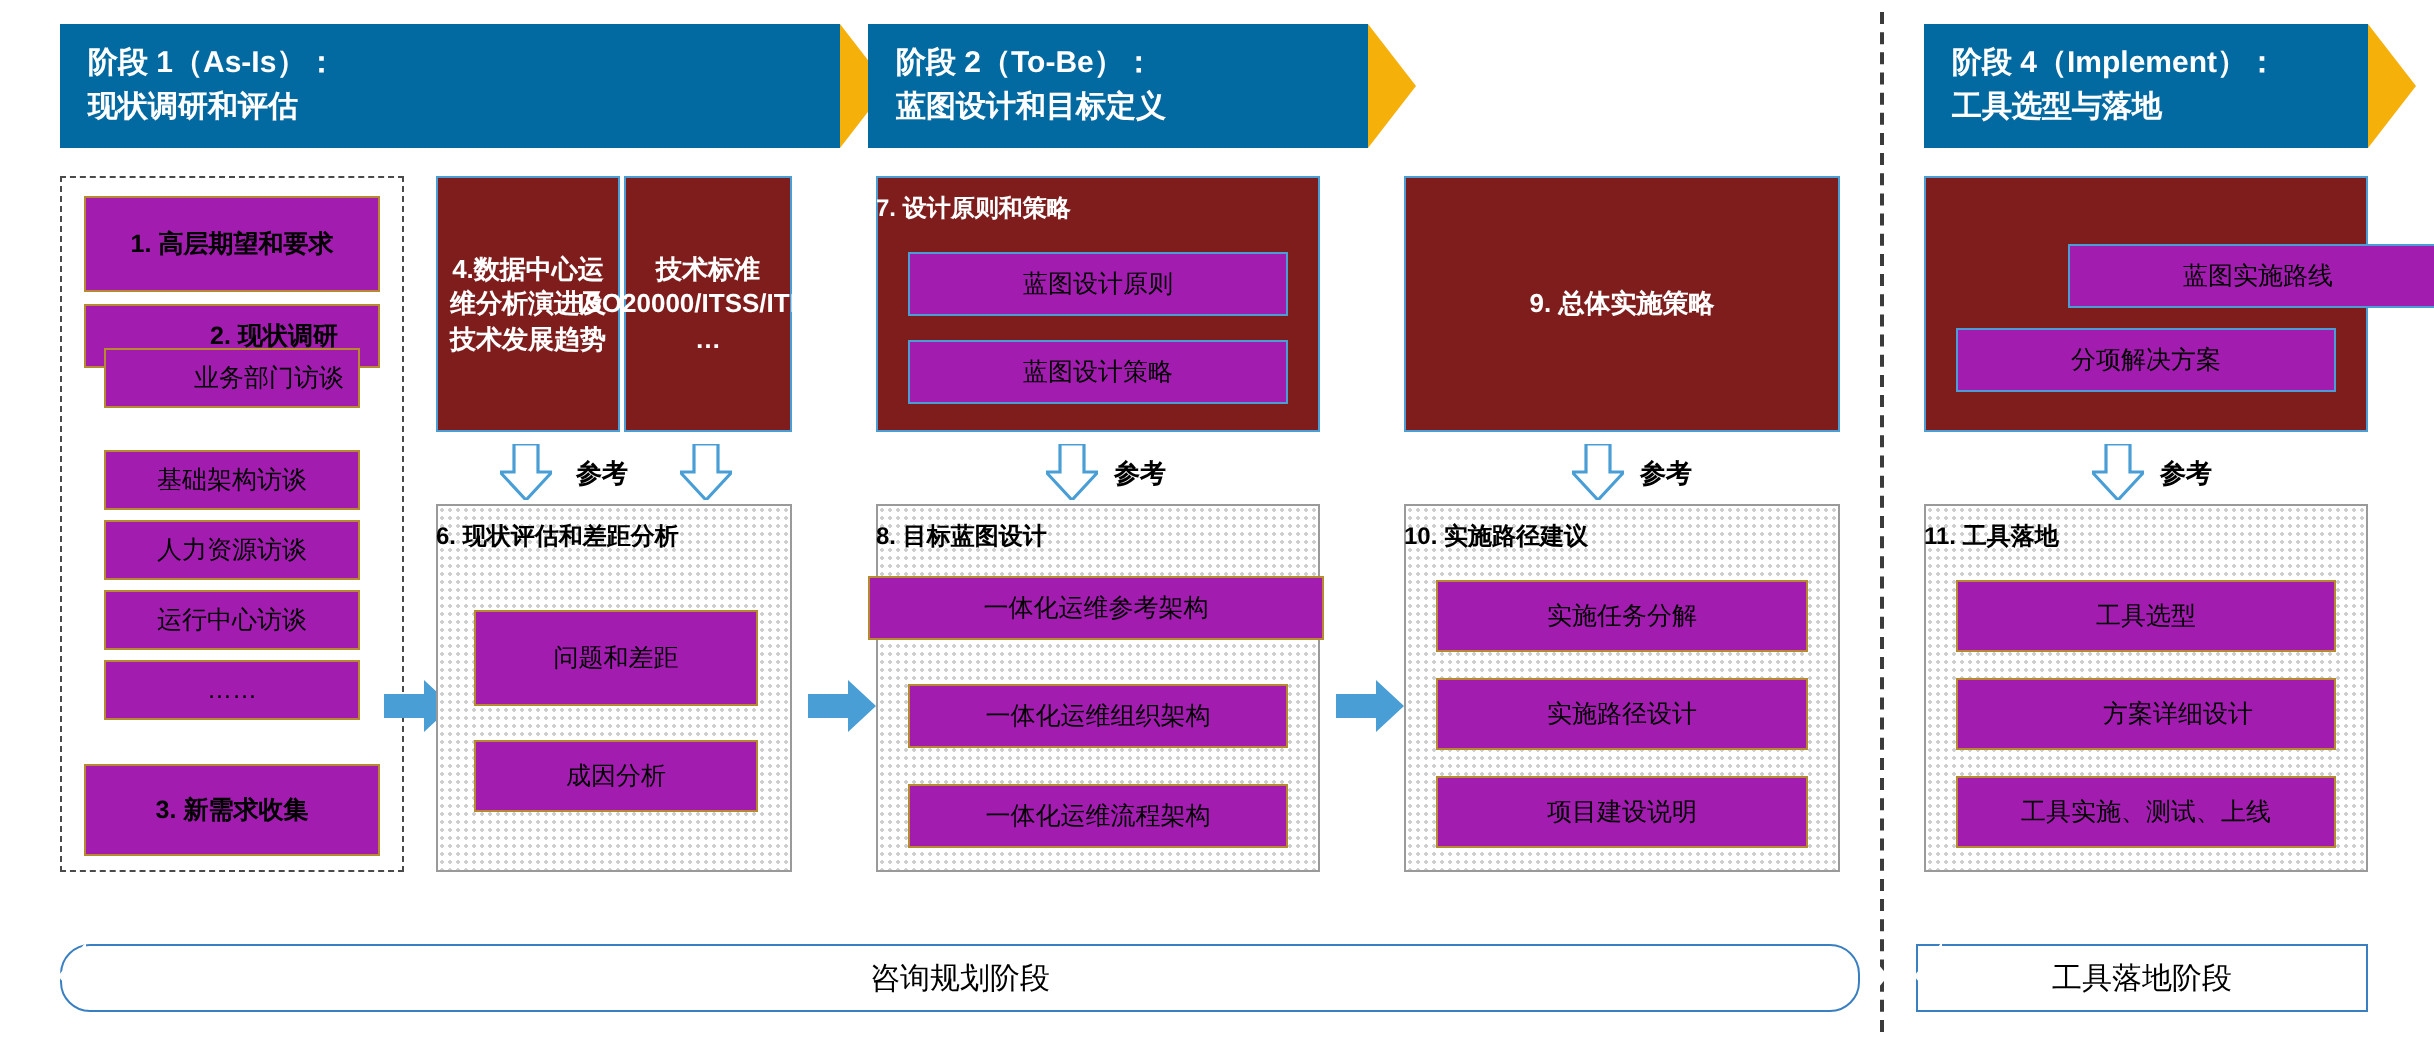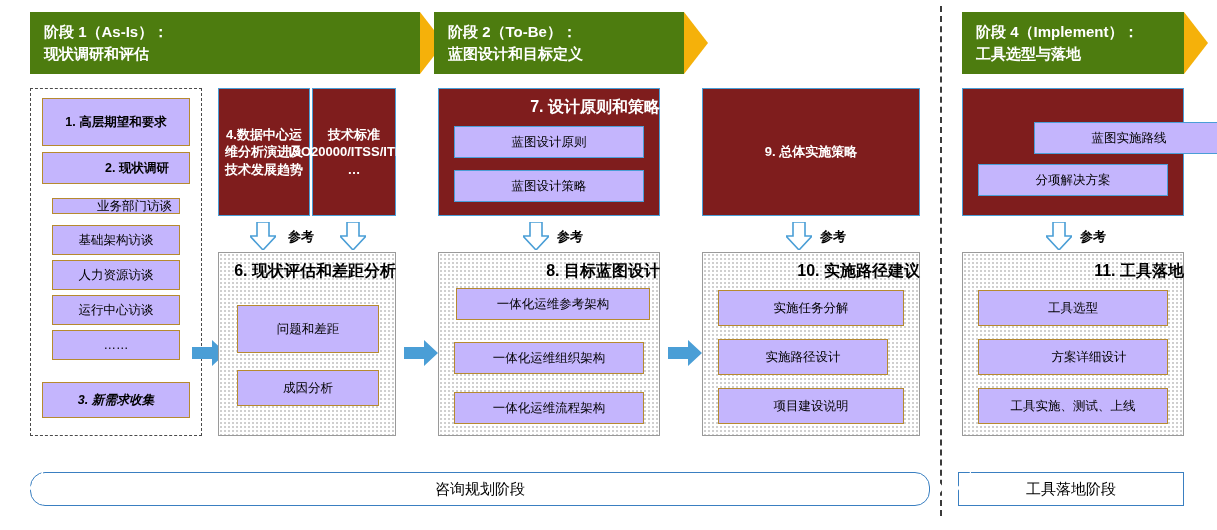--- a/index.html
+++ b/index.html
@@ -5,21 +5,21 @@
   html,body{margin:0;padding:0;}
   body{
     width:1217px;height:530px;background:#ffffff;
     font-family:"Liberation Sans","DejaVu Sans",sans-serif;
     position:relative;overflow:hidden;
   }
   .canvas{position:relative;width:1217px;height:530px;}
 
   
   .phase-banner{
-    position:absolute;height:62px;background:#4d7c0f;
+    position:absolute;height:62px;background:#0369a1;
     display:flex;align-items:center;
     color:#ffffff;font-weight:bold;font-size:15px;line-height:1.45;
     padding-left:14px;box-sizing:border-box;
   }
   .phase-banner .txt{white-space:pre-line;}
   .phase-banner:after{
     content:"";position:absolute;right:-24px;top:0;
     width:0;height:0;border-top:31px solid transparent;
     border-bottom:31px solid transparent;border-left:24px solid #f5b10a;
   }
@@ -36,25 +36,25 @@
     background-color:#ffffff;
     background-image:radial-gradient(#cfcfcf 0.8px, transparent 0.9px);
     background-size:4px 4px;
     border:1px solid #9a9a9a;box-sizing:border-box;
   }
   .dash-panel{
     position:absolute;background:#ffffff;border:1px dashed #4a4a4a;
     box-sizing:border-box;
   }
   .panel-title{
-    position:absolute;left:0;right:0;text-align:right;
-    font-weight:bold;font-size:16px;color:#000;line-height:1.35;
+    position:absolute;left:0;right:0;text-align:left;
+    font-weight:bold;font-size:12px;color:#000;line-height:1.35;
   }
   .wbox{
-    position:absolute;background:#c4b5fd;border:1px solid #b78a2f;
+    position:absolute;background:#a21caf;border:1px solid #b78a2f;
     display:flex;align-items:center;justify-content:center;text-align:center;
     font-size:12.5px;color:#000;box-sizing:border-box;line-height:1.3;
   }
   .wbox.blue-border{border:1px solid #4a9ed6;}
 
   
   .arrow-down{
     position:absolute;width:26px;height:28px;
   }
   .arrow-right{
@@ -104,37 +104,37 @@
   <div class="dash-panel" style="left:30px;top:88px;width:172px;height:348px;"></div>
 
   <div class="wbox" style="left:42px;top:98px;width:148px;height:48px;font-weight:bold;">
     <span>1. 高层期望和要求</span>
   </div>
 
   <div class="wbox" style="left:42px;top:152px;width:148px;height:32px;font-weight:bold;padding-left:42px;">
     <span>2. 现状调研</span>
   </div>
 
-  <div class="wbox" style="left:52px;top:198px;width:128px;height:16px;padding-left:37px;">
+  <div class="wbox" style="left:52px;top:174px;width:128px;height:30px;padding-left:37px;">
     <span>业务部门访谈</span>
   </div>
   <div class="wbox" style="left:52px;top:225px;width:128px;height:30px;">
     <span>基础架构访谈</span>
   </div>
   <div class="wbox" style="left:52px;top:260px;width:128px;height:30px;">
     <span>人力资源访谈</span>
   </div>
   <div class="wbox" style="left:52px;top:295px;width:128px;height:30px;justify-content:center;">
     <span>运行中心访谈</span>
   </div>
   <div class="wbox" style="left:52px;top:330px;width:128px;height:30px;">
     <span>……</span>
   </div>
 
-  <div class="wbox" style="left:42px;top:382px;width:148px;height:36px;font-weight:bold;font-style:italic;">
+  <div class="wbox" style="left:42px;top:382px;width:148px;height:46px;font-weight:bold;">
     <span>3. 新需求收集</span>
   </div>
 
   <svg class="arrow-right" style="left:192px;top:340px;" viewBox="0 0 34 26">
     <polygon points="0,7 20,7 20,0 34,13 20,26 20,19 0,19" fill="#4a9ed6"></polygon>
   </svg>
 
   <div class="blue-box" style="left:218px;top:88px;width:92px;height:128px;">
     <span>4.数据中心运维分析演进及技术发展趋势</span>
   </div>
@@ -182,21 +182,21 @@
     <polygon points="7,0 19,0 19,14 26,14 13,28 0,14 7,14" fill="#ffffff" stroke="#4a9ed6" stroke-width="1.6"></polygon>
   </svg>
   <div class="ref-label" style="left:557px;top:228px;">
     <span>参考</span>
   </div>
 
   <div class="dot-panel" style="left:438px;top:252px;width:222px;height:184px;"></div>
   <div class="panel-title" style="left:438px;top:260px;width:222px;">
     <span>8. 目标蓝图设计</span>
   </div>
-  <div class="wbox" style="left:456px;top:288px;width:194px;height:32px;">
+  <div class="wbox" style="left:434px;top:288px;width:228px;height:32px;">
     <span>一体化运维参考架构</span>
   </div>
   <div class="wbox" style="left:454px;top:342px;width:190px;height:32px;">
     <span>一体化运维组织架构</span>
   </div>
   <div class="wbox" style="left:454px;top:392px;width:190px;height:32px;">
     <span>一体化运维流程架构</span>
   </div>
 
   <svg class="arrow-right" style="left:668px;top:340px;" viewBox="0 0 34 26">
@@ -214,21 +214,21 @@
     <span>参考</span>
   </div>
 
   <div class="dot-panel" style="left:702px;top:252px;width:218px;height:184px;"></div>
   <div class="panel-title" style="left:702px;top:260px;width:218px;">
     <span>10. 实施路径建议</span>
   </div>
   <div class="wbox" style="left:718px;top:290px;width:186px;height:36px;">
     <span>实施任务分解</span>
   </div>
-  <div class="wbox" style="left:718px;top:339px;width:170px;height:36px;">
+  <div class="wbox" style="left:718px;top:339px;width:186px;height:36px;">
     <span>实施路径设计</span>
   </div>
   <div class="wbox" style="left:718px;top:388px;width:186px;height:36px;">
     <span>项目建设说明</span>
   </div>
 
   <div class="divider" style="left:940px;"></div>
 
   <div class="blue-box" style="left:962px;top:88px;width:222px;height:128px;display:block;padding:0;"></div>
   <div class="wbox blue-border" style="left:1034px;top:122px;width:190px;height:32px;">

